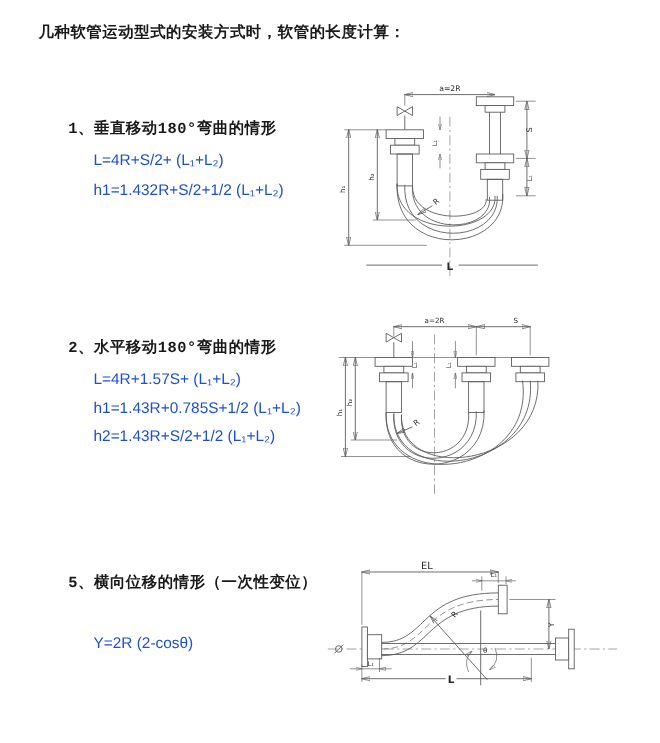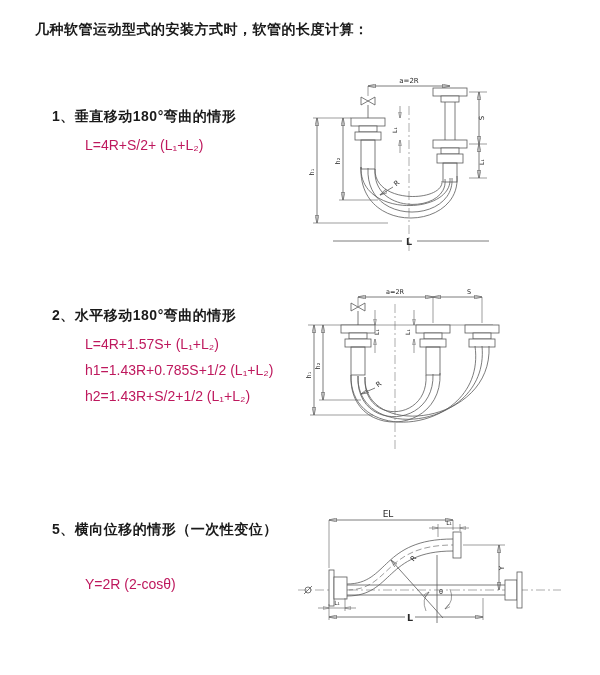--- a/index.html
+++ b/index.html
@@ -6,26 +6,26 @@
   .page{
     position:relative;width:600px;height:675px;background:#ffffff;
     font-family:"Liberation Sans","DejaVu Sans",sans-serif;
     color:#1a1a1a;overflow:hidden;
   }
   .title{
     position:absolute;left:35px;top:21px;font-size:14px;font-weight:bold;
     letter-spacing:0.5px;white-space:nowrap;
   }
   .sec-heading{
-    position:absolute;left:52px;font-size:14px;font-weight:bold;
-    letter-spacing:0.5px;white-space:nowrap;
+    position:absolute;left:62px;font-size:14px;font-weight:bold;
+    letter-spacing:0.5px;white-space:nowrap;font-family:Liberation Mono, monospace;
   }
   .formula{
     position:absolute;left:85px;font-size:14px;font-weight:normal;
-    white-space:nowrap;color:#be185d;
+    white-space:nowrap;color:#1d4ed8;
   }
   svg.diagram{position:absolute;overflow:visible;}
   svg.diagram line, svg.diagram path, svg.diagram rect, svg.diagram circle, svg.diagram polyline{
     stroke:#5a5a5a;stroke-width:0.8;fill:none;
   }
   svg.diagram rect.solid{fill:#ffffff;}
   svg.diagram .cl{stroke:#8a8a8a;stroke-dasharray:9 3 2 3;stroke-width:0.7;}
   svg.diagram .thin{stroke-width:0.6;}
   svg.diagram text{
     font-family:"DejaVu Sans","Liberation Sans",sans-serif;
@@ -35,20 +35,21 @@
 </style>
 </head>
 <body>
 
 <div class="page">
 
   <div class="title">几种软管运动型式的安装方式时，软管的长度计算：</div>
 
   <div class="sec-heading" style="top:108px">1、垂直移动180°弯曲的情形</div>
   <div class="formula" style="top:137px">L=4R+S/2+ (L₁+L₂)</div>
+  <div class="formula" style="top:164px">h1=1.432R+S/2+1/2 (L₁+L₂)</div>
 
   <div class="sec-heading" style="top:307px">2、水平移动180°弯曲的情形</div>
   <div class="formula" style="top:336px">L=4R+1.57S+ (L₁+L₂)</div>
   <div class="formula" style="top:362px">h1=1.43R+0.785S+1/2 (L₁+L₂)</div>
   <div class="formula" style="top:388px">h2=1.43R+S/2+1/2 (L₁+L₂)</div>
 
   <div class="sec-heading" style="top:521px">5、横向位移的情形（一次性变位）</div>
   <div class="formula" style="top:576px">Y=2R (2-cosθ)</div>
 
   <svg class="diagram" style="left:303px;top:66px" width="292" height="196" viewBox="0 0 292 196">

